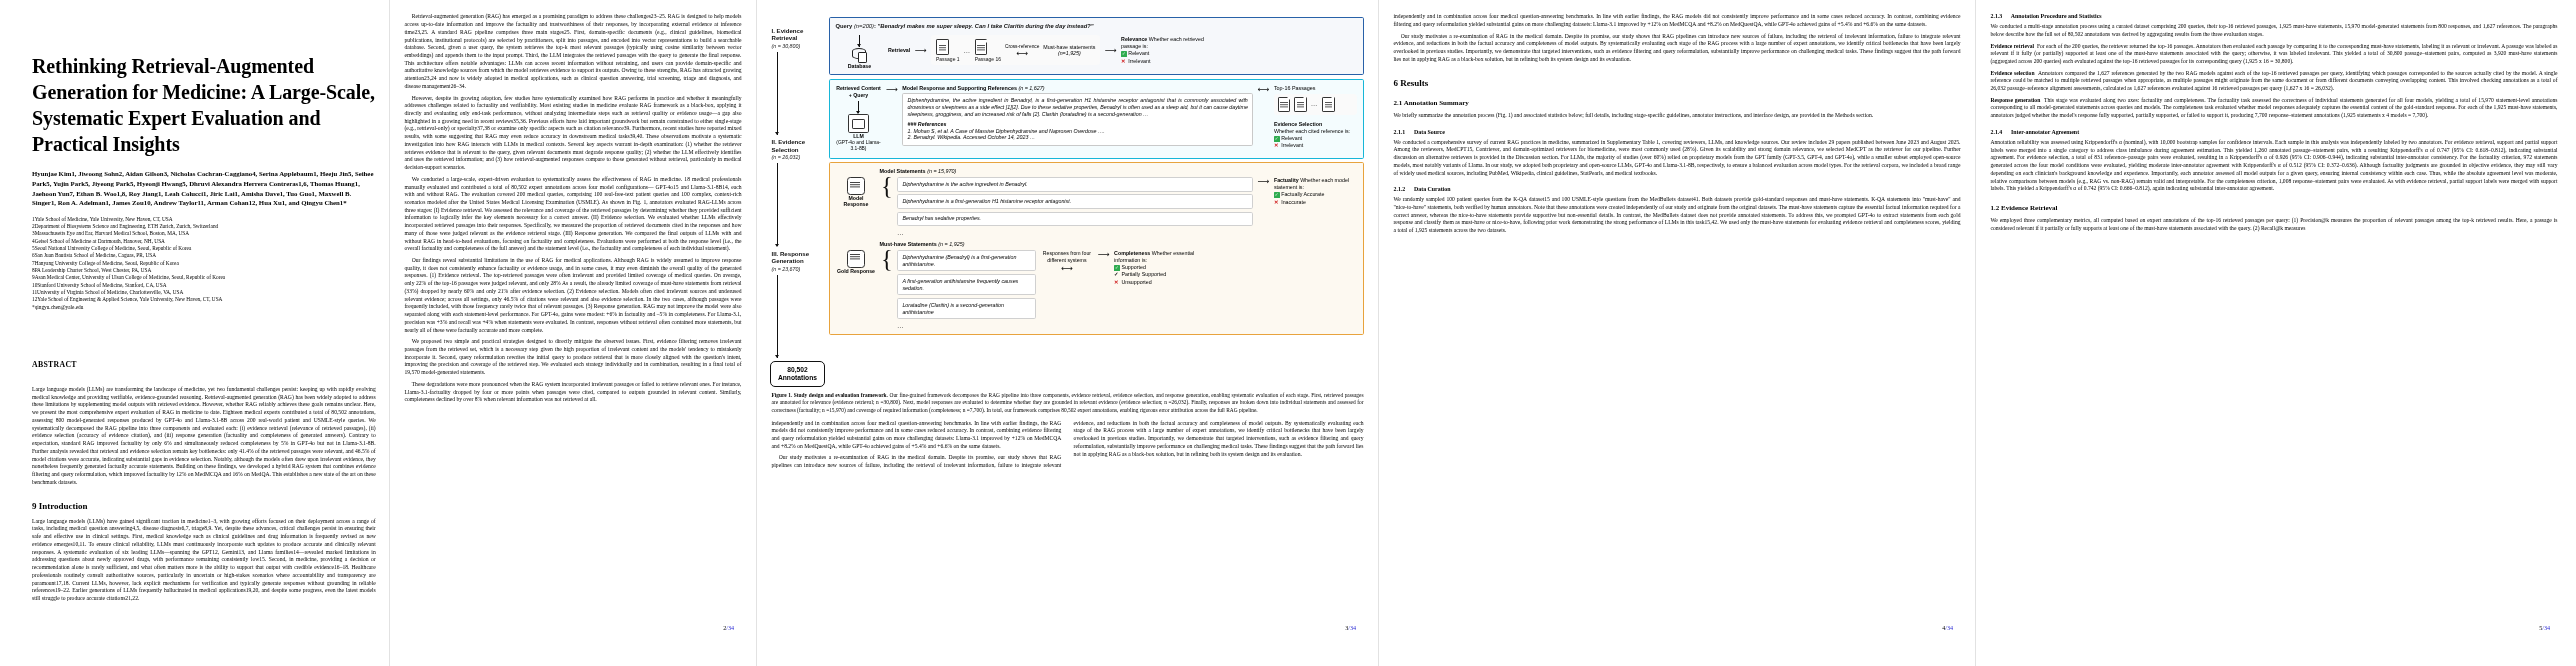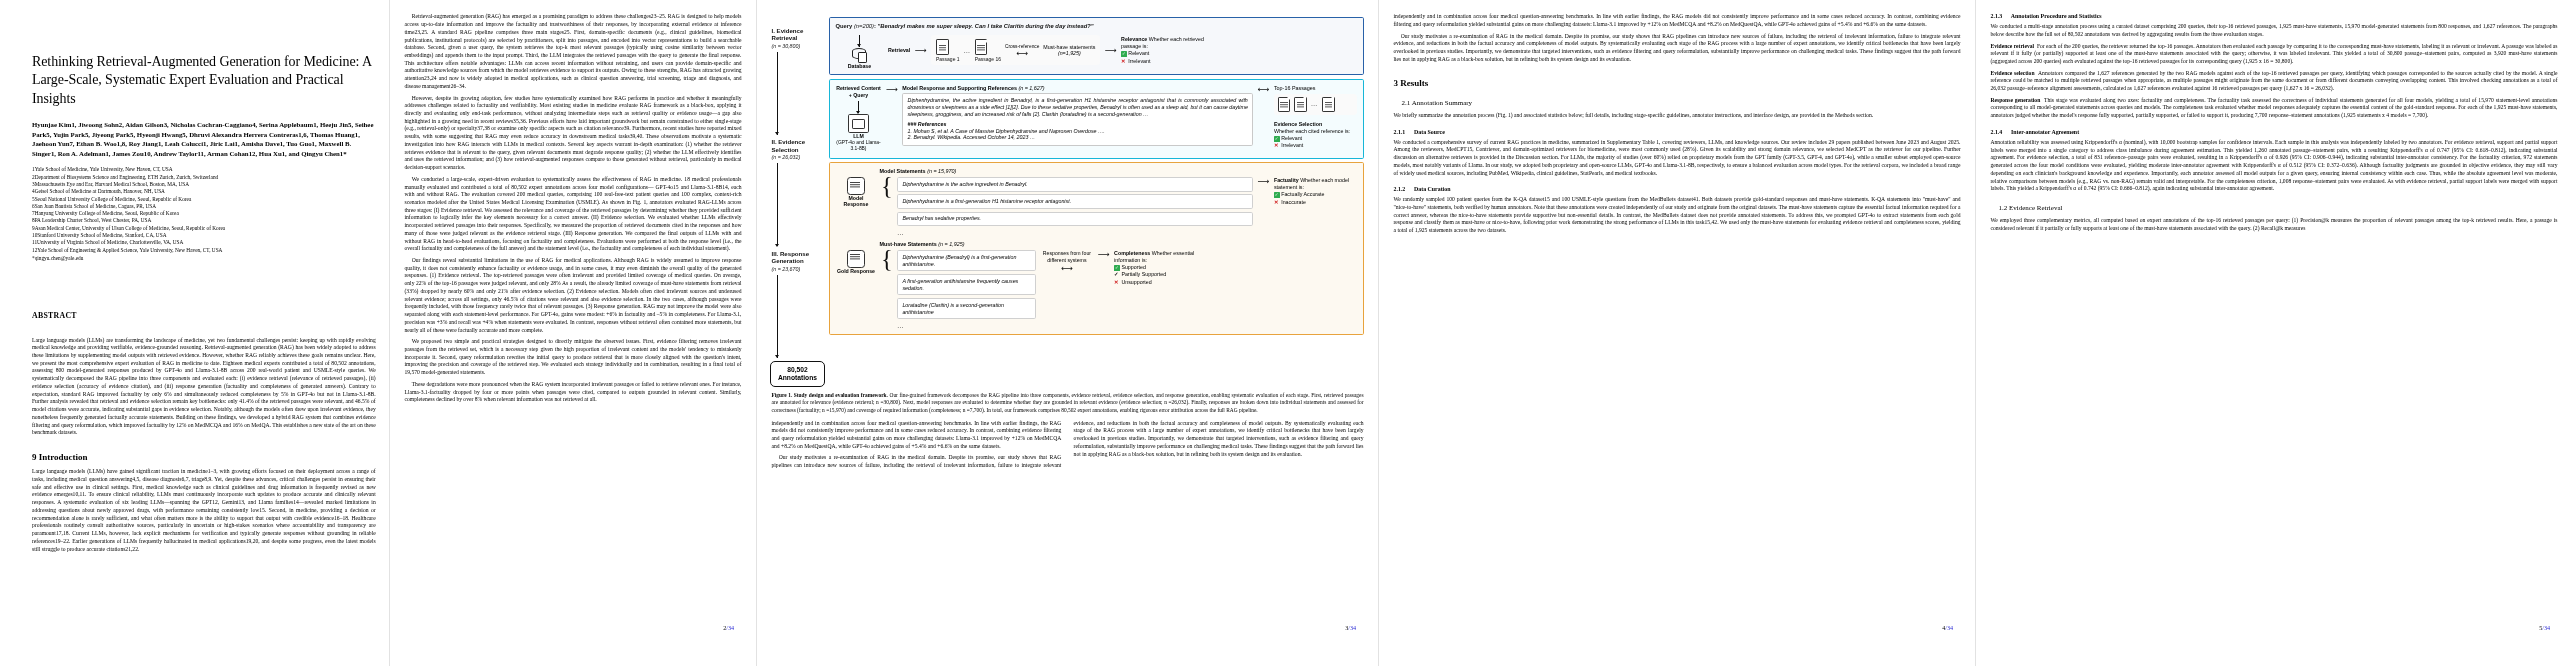--- a/index.html
+++ b/index.html
@@ -21,30 +21,30 @@
   .p2{width:367px;padding:13.3px 14.5px 12.2px 14.5px;}
   .p3{width:622px;padding:12.2px 14.5px 12.2px 14.5px;}
   .p4{width:597px;padding:13.3px 14.5px 12.2px 14.5px;}
   .p5{width:597px;padding:13.3px 14.5px 12.2px 14.5px;}
 
   .pagenum{position:absolute;bottom:36px;right:22px;font-size:6.1px;color:#2b2bd4;font-family:"Liberation Serif",serif;}
   .pagenum .slash,.pagenum .tot{color:#2b2bd4;}
   .pagenum .cur{color:#000;}
 
   
-  .title{font-size:14px;font-weight:normal;line-height:1.30;margin:40px 0 0 0;letter-spacing:-0.1px;}
+  .title{font-size:20px;font-weight:bold;line-height:1.30;margin:40px 0 0 0;letter-spacing:-0.1px;}
   .authors{font-size:6.8px;font-weight:bold;line-height:1.42;margin-top:12.2px;}
   .affils{font-size:5.3px;line-height:1.38;margin-top:7.8px;}
   .email{font-size:5.3px;margin-top:0.6px;}
 
   .abs-head{font-size:7.8px;font-weight:bold;letter-spacing:0.3px;margin:49px 0 16.7px 0;}
   .body-p{font-size:5.6px;line-height:1.385;text-align:justify;hyphens:auto;margin:0 0 3.9px 0;}
   .body-p.ind{text-indent:7.2px;}
   .sec-h1{font-size:9px;font-weight:bold;margin:14.5px 0 6.7px 0;}
-  .sec-h2{font-size:7px;font-weight:normal;margin:11px 0 5px 8px;}
+  .sec-h2{font-size:7px;font-weight:bold;margin:11px 0 5px 0;}
   .sec-h3{font-size:5.9px;font-weight:bold;margin:9px 0 3.9px 0;}
   .sec-h3 .num{display:inline-block;min-width:19px;}
   .runin{font-weight:bold;}
 
   
   .figwrap{margin-top:4.4px;}
   .fig{position:relative;display:flex;gap:4.4px;font-family:"Liberation Sans",sans-serif;}
   .fig-left{width:53px;flex:0 0 53px;position:relative;padding-top:10px;}
   .stage{margin-bottom:0;}
   .stage .st-t{font-size:6.1px;font-weight:bold;line-height:1.22;color:#111;}
@@ -337,21 +337,21 @@
 
     <div class="pagenum">
       <span class="cur">3</span><span class="slash">/</span><span class="tot">34</span>
     </div>
   </div>
 
   <div class="page p4">
     <p class="body-p">independently and in combination across four medical question-answering benchmarks. In line with earlier findings, the RAG models did not consistently improve performance and in some cases reduced accuracy. In contrast, combining evidence filtering and query reformulation yielded substantial gains on more challenging datasets: Llama-3.1 improved by +12% on MedMCQA and +8.2% on MedQuestQA, while GPT-4o achieved gains of +5.4% and +6.6% on the same datasets.</p>
     <p class="body-p ind">Our study motivates a re-examination of RAG in the medical domain. Despite its promise, our study shows that RAG pipelines can introduce new sources of failure, including the retrieval of irrelevant information, failure to integrate relevant evidence, and reductions in both the factual accuracy and completeness of model outputs. By systematically evaluating each stage of the RAG process with a large number of expert annotations, we identify critical bottlenecks that have been largely overlooked in previous studies. Importantly, we demonstrate that targeted interventions, such as evidence filtering and query reformulation, substantially improve performance on challenging medical tasks. These findings suggest that the path forward lies not in applying RAG as a black-box solution, but in refining both its system design and its evaluation.</p>
 
-    <div class="sec-h1">3  Results</div>
+    <div class="sec-h1">6  Results</div>
 
     <div class="sec-h2">
       <span class="num">2.1</span>
       <span>Annotation Summary</span>
     </div>
     <p class="body-p">We briefly summarize the annotation process (Fig. 1) and associated statistics below; full details, including stage-specific guidelines, annotator instructions, and interface design, are provided in the Methods section.</p>
 
     <div class="sec-h3">
       <span class="num">2.1.1</span>
       <span>Data Source</span>

